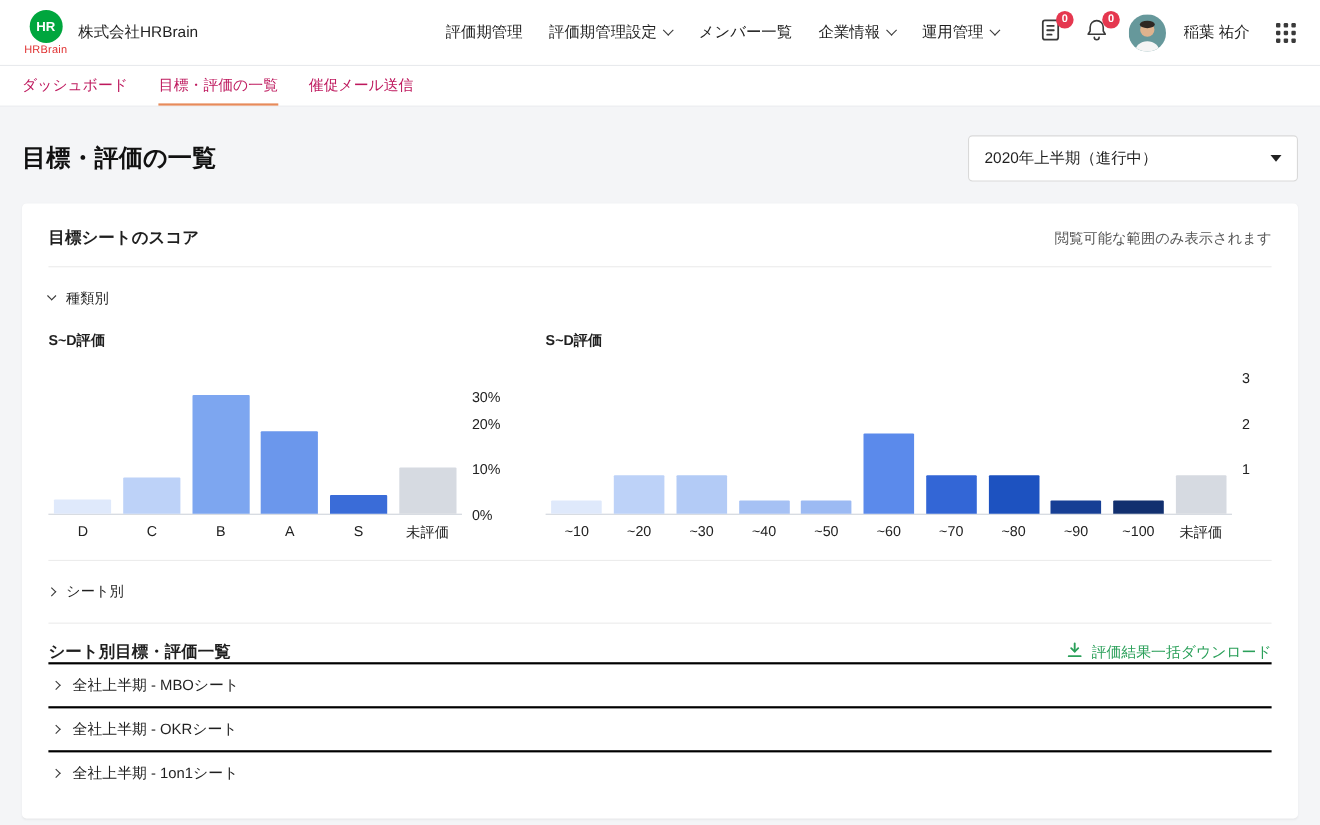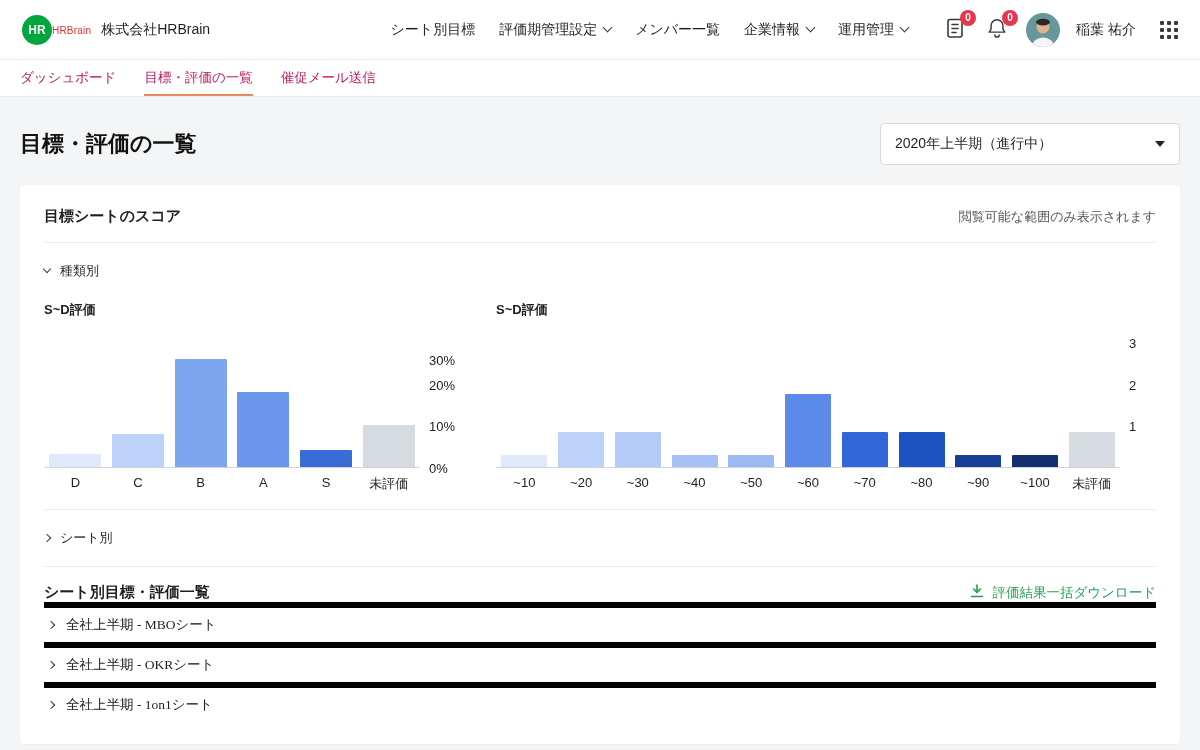--- a/index.html
+++ b/index.html
@@ -2,21 +2,21 @@
 <html><head>
 <meta charset="utf-8">
 <style>
   * { margin:0; padding:0; box-sizing:border-box; }
   html,body { width:1200px; height:750px; overflow:hidden; background:#f4f5f7;
     font-family:"Liberation Sans","DejaVu Sans",sans-serif; color:#1f1f1f; }
 
   
   .header { height:60px; background:#fff; border-bottom:1px solid #e8eaed;
     display:flex; align-items:center; padding:0 22px; }
-  .logo { display:flex; align-items:center; cursor:pointer; }
+  .logo { display:flex; flex-direction:column; align-items:center; cursor:pointer; }
   .logo-circle { width:30px; height:30px; border-radius:50%; background:#00a63e; color:#fff;
     font-weight:bold; font-size:12px; display:flex; align-items:center; justify-content:center; }
   .logo-word { font-size:10px; font-weight:normal; color:#e03131; margin-top:1px; letter-spacing:.2px; }
   .company { margin-left:10px; font-size:14px; }
   .main-nav { display:flex; align-items:center; gap:24px; margin-left:auto; }
   .nav-item { display:flex; align-items:center; gap:7px; font-size:14px; cursor:pointer; white-space:nowrap; }
   .chev { display:inline-block; width:7px; height:7px;
     border-right:1.6px solid #3a3a3a; border-bottom:1.6px solid #3a3a3a; }
   .chev.down { transform:rotate(45deg); margin-top:-4px; }
   .chev.right { transform:rotate(-45deg); }
@@ -69,36 +69,36 @@
   .xrow { display:flex; margin-top:7px; }
   .xlabel { flex:1; text-align:center; font-size:13px; color:#222; white-space:nowrap; }
   .yaxis { width:36px; position:relative; height:125px; flex:none; }
   .ytick { position:absolute; left:9px; font-size:13px; color:#222; white-space:nowrap; }
 
   
   .sheet-head { display:flex; align-items:center; justify-content:space-between; margin-top:12px; }
   .sheet-title { font-size:15px; font-weight:bold; }
   .download-link { display:flex; align-items:center; gap:7px; color:#2ba05a; font-size:13.5px; cursor:pointer; }
   .warning { font-size:13px; color:#ee5f6d; margin:10px 0 16px; }
-  .sheet-row { border-top:6px solid #000000; height:40px; display:flex; align-items:center; gap:12px;
-    font-size:13.5px; cursor:pointer; padding-left:4px;font-family:Liberation Serif, serif; }
+  .sheet-row { border-top:2px solid #000000; height:40px; display:flex; align-items:center; gap:12px;
+    font-size:13.5px; cursor:pointer; padding-left:4px; }
 </style>
 </head>
 <body>
 
 <div class="header">
   <div class="logo">
     <div class="logo-circle">HR</div>
     <div class="logo-word">HRBrain</div>
   </div>
   <div class="company">株式会社HRBrain</div>
 
   <div class="main-nav" id="main-nav">
       <div class="nav-item">
-        <span>シート別目標</span>
+        <span>評価期管理</span>
       </div>
       <div class="nav-item">
         <span>評価期管理設定</span>
         <span class="chev down"></span>
       </div>
       <div class="nav-item">
         <span>メンバー一覧</span>
       </div>
       <div class="nav-item">
         <span>企業情報</span>

